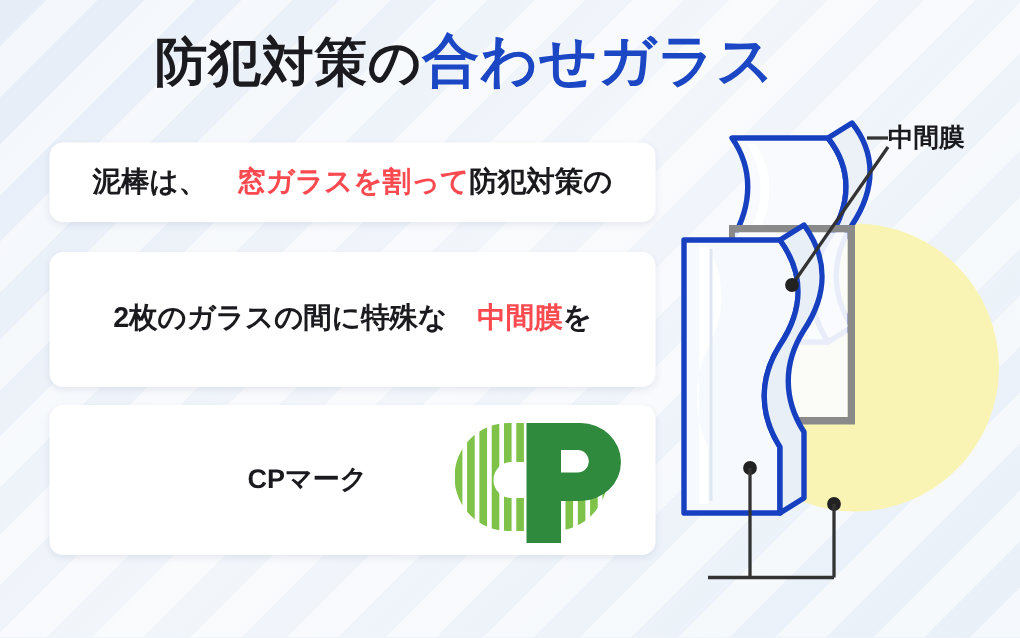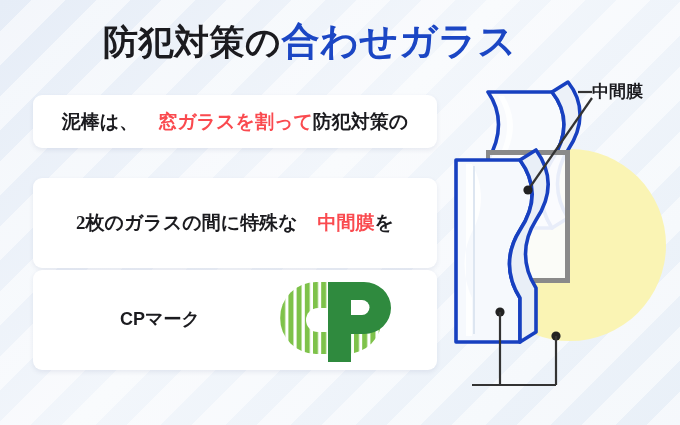--- a/index.html
+++ b/index.html
@@ -39,33 +39,33 @@
   .card{
     position:absolute;
     left:33px; width:404px;
     background:#ffffff;
     border-radius:9px;
     box-shadow:0 2px 5px rgba(40,60,110,0.09);
     display:flex; align-items:center; justify-content:center;
     text-align:center;
   }
   #card-1{ top:95px; height:53px; }
-  #card-2{ top:178px; height:90px;font-family:Liberation Serif, serif; }
+  #card-2{ top:168px; height:90px; }
   #card-3{ top:270px; height:100px; }
 
   .card-text{
     font-size:19px; font-weight:bold; color:#1b1b1f;
     line-height:1.45; letter-spacing:0px; white-space:nowrap;
   }
   .card-text .red{ color:#fa4a4f;margin-left:20px; }
 
   
   #card-3 .inner{
-    display:flex; align-items:center; justify-content:center;
-    width:100%; gap:22px; padding:0 14px;
+    display:flex; align-items:center; justify-content:flex-end;
+    width:100%; padding:0 14px;
   }
   #cp-label{
     font-size:18px; font-weight:bold; color:#1b1b1f;
     line-height:1.55; white-space:nowrap; text-align:center;
     width:180px;
   }
 
   
   #cp-mark{ width:128px; height:84px; flex:0 0 auto; }
 

